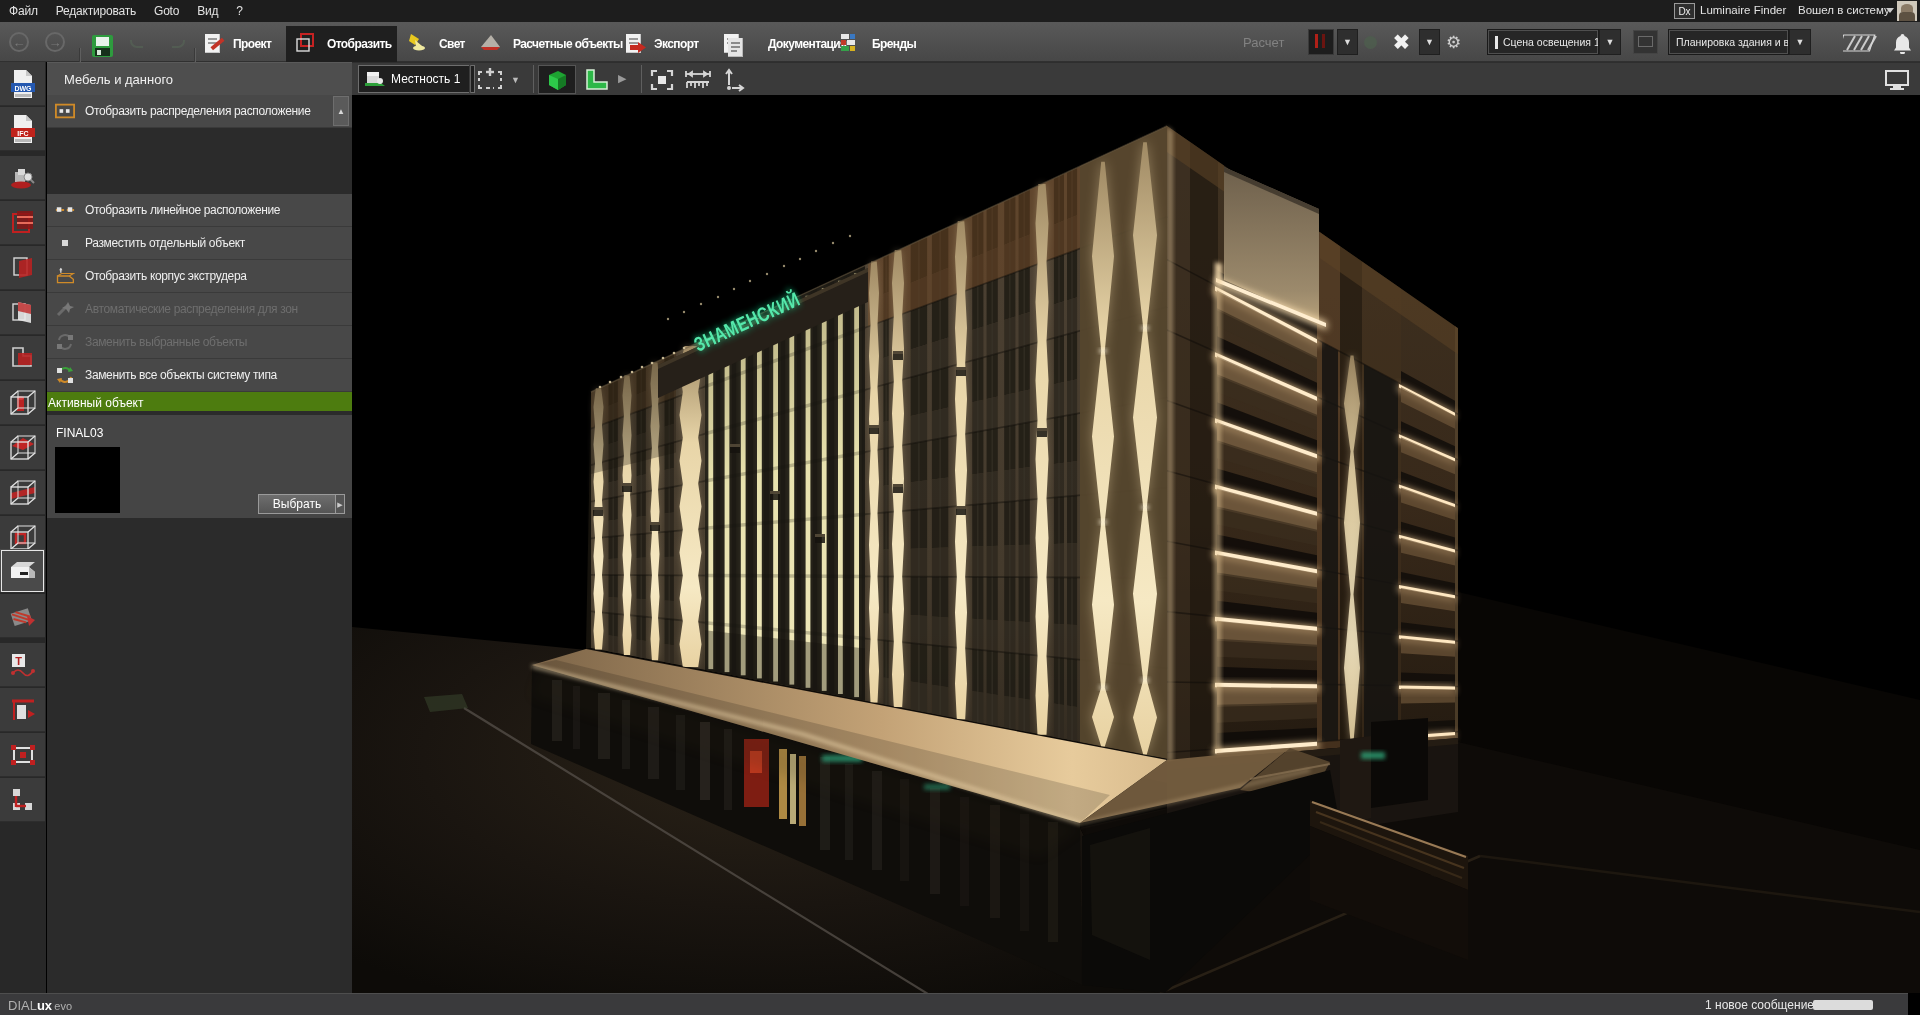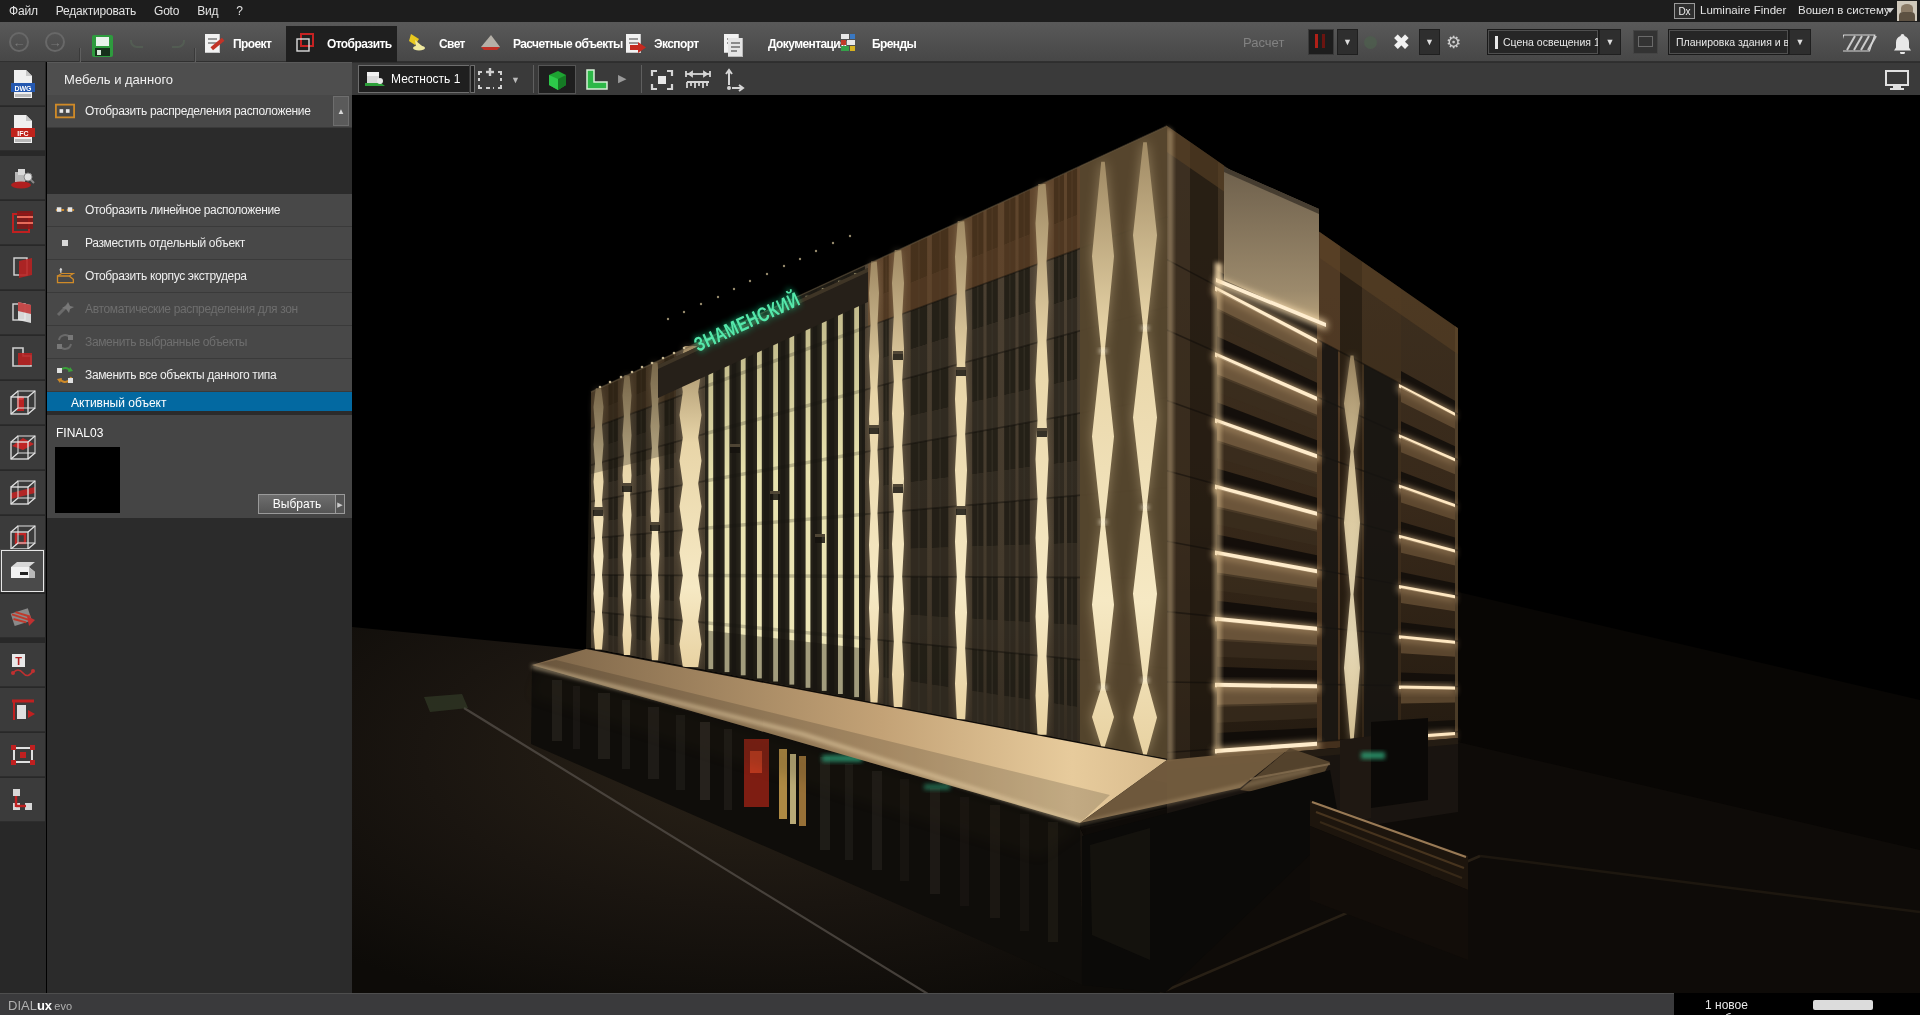--- a/index.html
+++ b/index.html
@@ -10,21 +10,21 @@
 #subbar{left:352px;top:62px;width:1568px;height:33px;background:#3a3a3a;border-top:1px solid #2e2e2e}
 #panelhead{left:47px;top:62px;width:305px;height:33px;background:#4e4e4e;color:#f0f0f0;font-size:13px;line-height:33px;padding-left:17px;border-top:1px solid #5a5a5a}
 #strip{left:0;top:62px;width:46px;height:931px;background:#282828}
 #panel{left:47px;top:95px;width:305px;height:898px;background:#2b2b2b}
 .cell{position:absolute;left:0;width:45px;height:44px;background:#3b3b3b;border-bottom:1px solid #2d2d2d;display:flex;align-items:center;justify-content:center}
 .row{position:absolute;left:0;width:305px;height:33px;background:#484848;border-bottom:1px solid #3a3a3a;color:#efefef;font-size:12px;letter-spacing:-0.35px;display:flex;align-items:center;white-space:nowrap}
 .row .ic{width:20px;height:20px;margin:0 10px 0 8px;flex:none;display:flex;align-items:center;justify-content:center}
 .row.dis{color:#6e6e6e}
 .tab{position:absolute;top:3px;height:37px;display:flex;align-items:center;color:#fff;font-size:12px;font-weight:bold;letter-spacing:-0.6px;white-space:nowrap}
 .tab .ti{margin-right:11px;flex:none;display:inline-block}
-#statusbar{left:0;top:993px;width:1674px;height:22px;background:#3a3a3c;border-top:1px solid #4e4e4e;color:#c9c9c9;font-size:12px}
+#statusbar{left:0;top:993px;width:1908px;height:22px;background:#3a3a3c;border-top:1px solid #4e4e4e;color:#c9c9c9;font-size:12px}
 .vsep{position:absolute;top:26px;width:1px;height:32px;background:#3a3a3a;box-shadow:1px 0 0 #5f5f5f}
 .combo{position:absolute;background:#262626;border:1px solid #1a1a1a;box-shadow:inset 0 0 0 1px #4f4f4f;color:#e8e8e8;font-size:11.5px;display:flex;align-items:center;white-space:nowrap;overflow:hidden}
 .caretbox{position:absolute;background:#2e2e2e;border:1px solid #1f1f1f;color:#ddd;display:flex;align-items:center;justify-content:center;font-size:9px}
 </style></head><body>
 <div id="menubar" class="abs"><span class="mi">Файл</span><span class="mi">Редактировать</span><span class="mi">Goto</span><span class="mi">Вид</span><span class="mi">?</span><span style="position:absolute;left:1674px;top:3px;width:21px;height:16px;background:#2e2e2e;border:1px solid #9a9a9a;color:#eee;font-size:10px;text-align:center;line-height:15px">Dx</span><span style="position:absolute;left:1700px;top:4px;font-size:11.5px">Luminaire Finder</span><span style="position:absolute;left:1798px;top:4px;font-size:11.5px">Вошел в систему</span><span style="position:absolute;left:1886px;top:8px;width:0;height:0;border-left:4px solid transparent;border-right:4px solid transparent;border-top:5px solid #ccc"></span><span style="position:absolute;left:1897px;top:1px;width:20px;height:20px;background:#cfc8bb"></span><span style="position:absolute;left:1901px;top:4px;width:12px;height:8px;background:#8a7a66;border-radius:50% 50% 0 0"></span><span style="position:absolute;left:1899px;top:12px;width:16px;height:9px;background:#5d5142;border-radius:4px 4px 0 0"></span></div>
 <div id="toolbar" class="abs">
     <div style="position:absolute;left:9px;top:10px;width:20px;height:20px;border:2px solid #686868;border-radius:50%;color:#7a7a7a;font-size:13px;text-align:center;line-height:18px">←</div>
     <div style="position:absolute;left:45px;top:10px;width:20px;height:20px;border:2px solid #686868;border-radius:50%;color:#7a7a7a;font-size:13px;text-align:center;line-height:18px">→</div>
     <div class="vsep" style="left:79px"></div>
     <div style="position:absolute;left:92px;top:13px;width:21px;height:22px;background:#2e9b3e;border-radius:2px">
@@ -431,24 +431,24 @@
       <span class="ic">
         <svg width="20" height="18" viewBox="0 0 20 18">
           <path d="M4 7 a6 6 0 0 1 11 -2" fill="none" stroke="#3aa13a" stroke-width="2"></path>
           <path d="M16 11 a6 6 0 0 1 -11 2" fill="none" stroke="#cf8a28" stroke-width="2"></path>
           <polygon points="15,1 18,5 13,6" fill="#3aa13a"></polygon>
           <polygon points="5,17 2,13 7,12" fill="#cf8a28"></polygon>
           <rect x="13" y="12" width="5" height="5" fill="#e0e0e0"></rect>
           <rect x="2" y="2" width="5" height="5" fill="#e0e0e0"></rect>
         </svg>
       </span>
-      <span>Заменить все объекты данного типа</span>
+      <span>Заменить все объекты систему типа</span>
     </div>
     <div style="position:absolute;left:286px;top:1px;width:16px;height:30px;background:#5a5a5a;border:1px solid #6e6e6e;color:#d8d8d8;font-size:8px;text-align:center;line-height:30px">▲</div>
-    <div style="position:absolute;left:0;top:297px;width:305px;height:19px;background:#0369a1;color:#fff;font-size:12px;line-height:23px;padding-left:24px">Активный объект</div>
+    <div style="position:absolute;left:0;top:297px;width:305px;height:19px;background:#4d7c0f;color:#fff;font-size:12px;line-height:23px;padding-left:1px">Активный объект</div>
     <div style="position:absolute;left:0;top:320px;width:305px;height:103px;background:#454545"></div>
     <div style="position:absolute;left:9px;top:331px;color:#fff;font-size:12px">FINAL03</div>
     <div style="position:absolute;left:8px;top:352px;width:65px;height:66px;background:#000"></div>
     <div style="position:absolute;left:211px;top:399px;width:78px;height:20px;background:linear-gradient(#6e6e6e,#555);border:1px solid #9a9a9a;color:#fff;font-size:12px;text-align:center;line-height:19px">Выбрать</div>
     <div style="position:absolute;left:289px;top:399px;width:9px;height:20px;background:#555;border:1px solid #9a9a9a;border-left:none;color:#ccc;font-size:7px;text-align:center;line-height:19px">▶</div>
   </div>
 <div class="abs" style="left:352px;top:95px;width:1568px;height:898px;background:#000;overflow:hidden"></div>
 <svg style="position:absolute;left:352px;top:95px" width="1568" height="898" viewBox="352 95 1568 898" preserveAspectRatio="none">
     <defs>
       <linearGradient id="walk" x1="0" y1="0" x2="1" y2="0">

